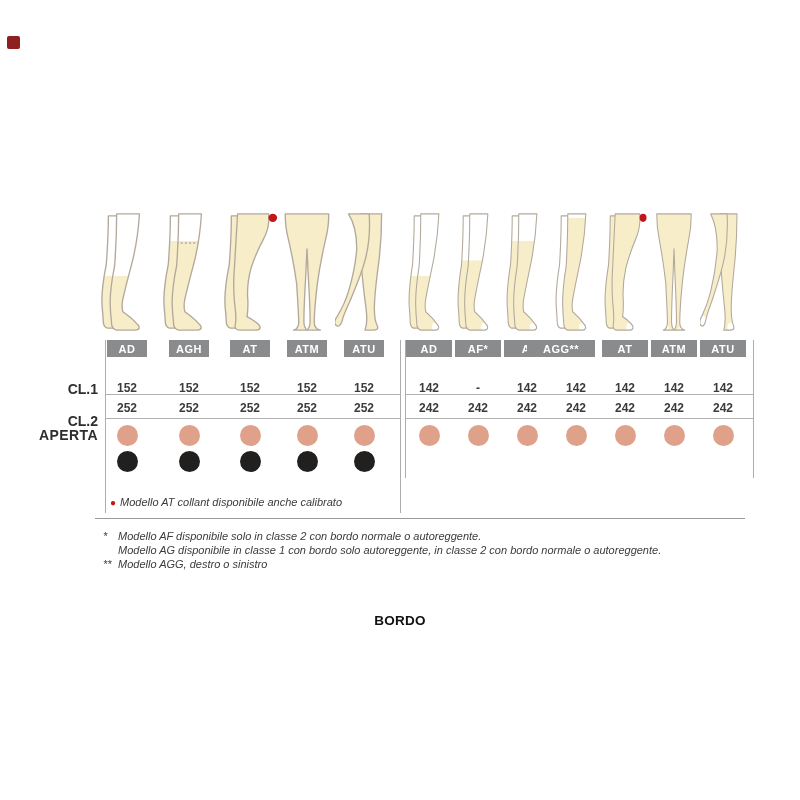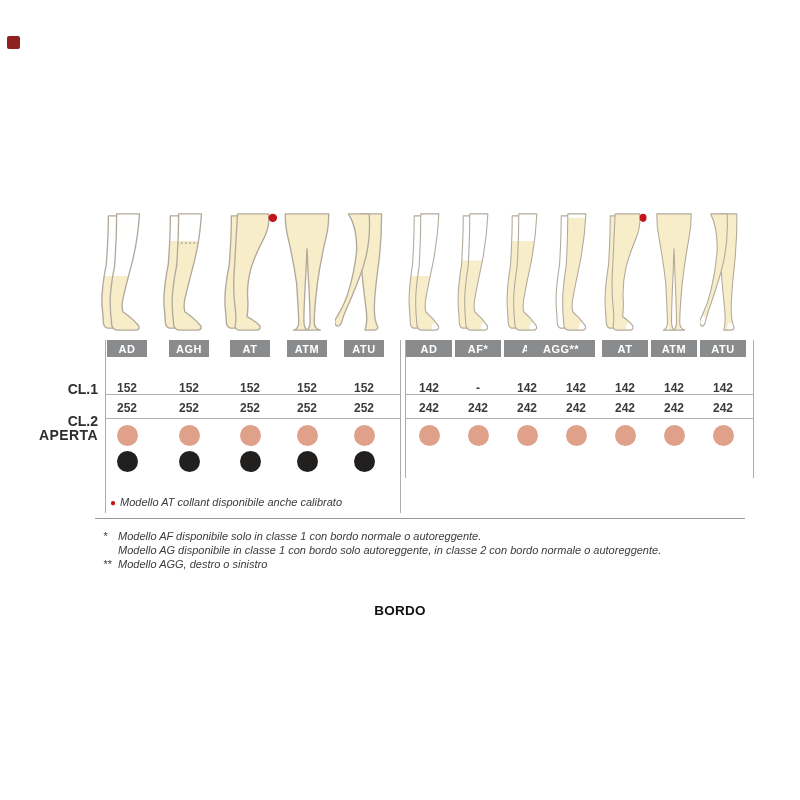--- a/index.html
+++ b/index.html
@@ -23,21 +23,21 @@
   .rowlabel{position:absolute;left:30px;width:68px;text-align:right;font-weight:bold;
             color:#2E2E30;font-size:14px;}
   .val{position:absolute;width:48px;text-align:center;font-weight:bold;font-size:12px;
        color:var(--text-dark,#3B3B3D);}
   .dot{position:absolute;width:21px;height:21px;border-radius:50%;}
   .fnote{position:absolute;font-style:italic;font-size:11px;color:var(--text-dark,#3B3B3D);
          white-space:nowrap;}
   .bullet{color:var(--red,#C3161C);font-style:normal;font-size:10px;margin-right:4px;}
   .star{display:inline-block;width:15px;}
   .bordo{position:absolute;left:300px;top:603px;width:200px;text-align:center;}
-  .bordo-title{font-weight:bold;font-size:13.5px;letter-spacing:.3px;color:#111;}
+  .bordo-title{font-weight:bold;font-size:13.5px;letter-spacing:.3px;color:#111;margin-top:10px;}
   .bordo-sub{font-size:13px;color:#222;margin-top:3px;}
 </style>
 </head>
 <body>
 
 <div class="canvas" style="--bar-gray: #8A8B8D; --line-gray: #B0B0B0; --text-dark: #3B3B3D; --red: #C3161C; --marker-red: #8E2020;">
 
   <div class="marker"></div>
 
 
@@ -306,21 +306,21 @@
   <div class="rowlabel" style="top:413px;">CL.2</div>
   <div class="rowlabel" style="top:427px;letter-spacing:.4px;">APERTA</div>
 
   <div class="fnote" style="left:110px;top:496px;">
     <span class="bullet">●</span><span>Modello AT collant disponibile anche calibrato</span>
   </div>
 
   <div class="hline" style="left:95px;top:518px;width:650px;background:#9A9A9A;"></div>
 
   <div class="fnote" style="left:103px;top:530px;">
-    <span class="star">*</span><span>Modello AF disponibile solo in classe 1 con bordo normale o autoreggente.</span>
+    <span class="star">*</span><span>Modello AF disponibile solo in classe 2 con bordo normale o autoreggente.</span>
   </div>
   <div class="fnote" style="left:103px;top:544px;">
     <span class="star"></span><span>Modello AG disponibile in classe 1 con bordo solo autoreggente, in classe 2 con bordo normale o autoreggente.</span>
   </div>
   <div class="fnote" style="left:103px;top:558px;">
     <span class="star">**</span><span>Modello AGG, destro o sinistro</span>
   </div>
 
   <div class="bordo">
     <div class="bordo-title">BORDO</div>

